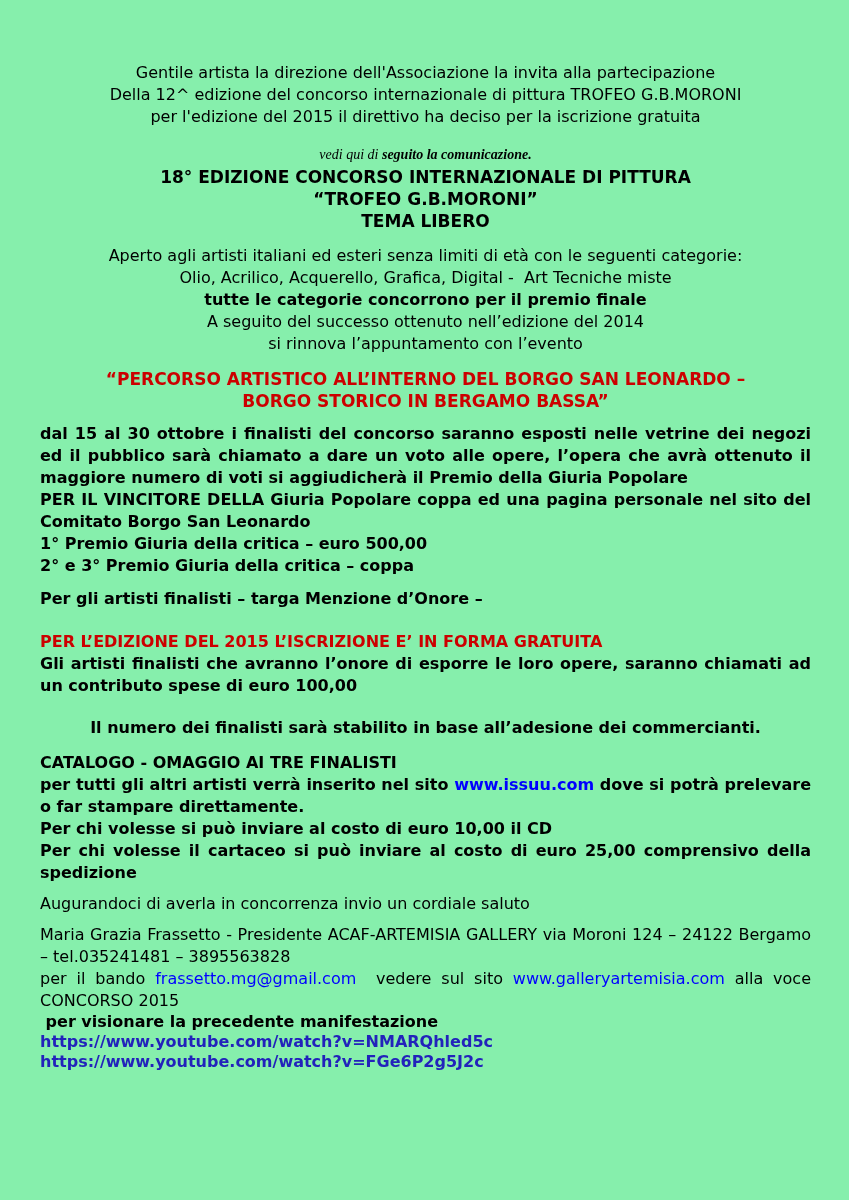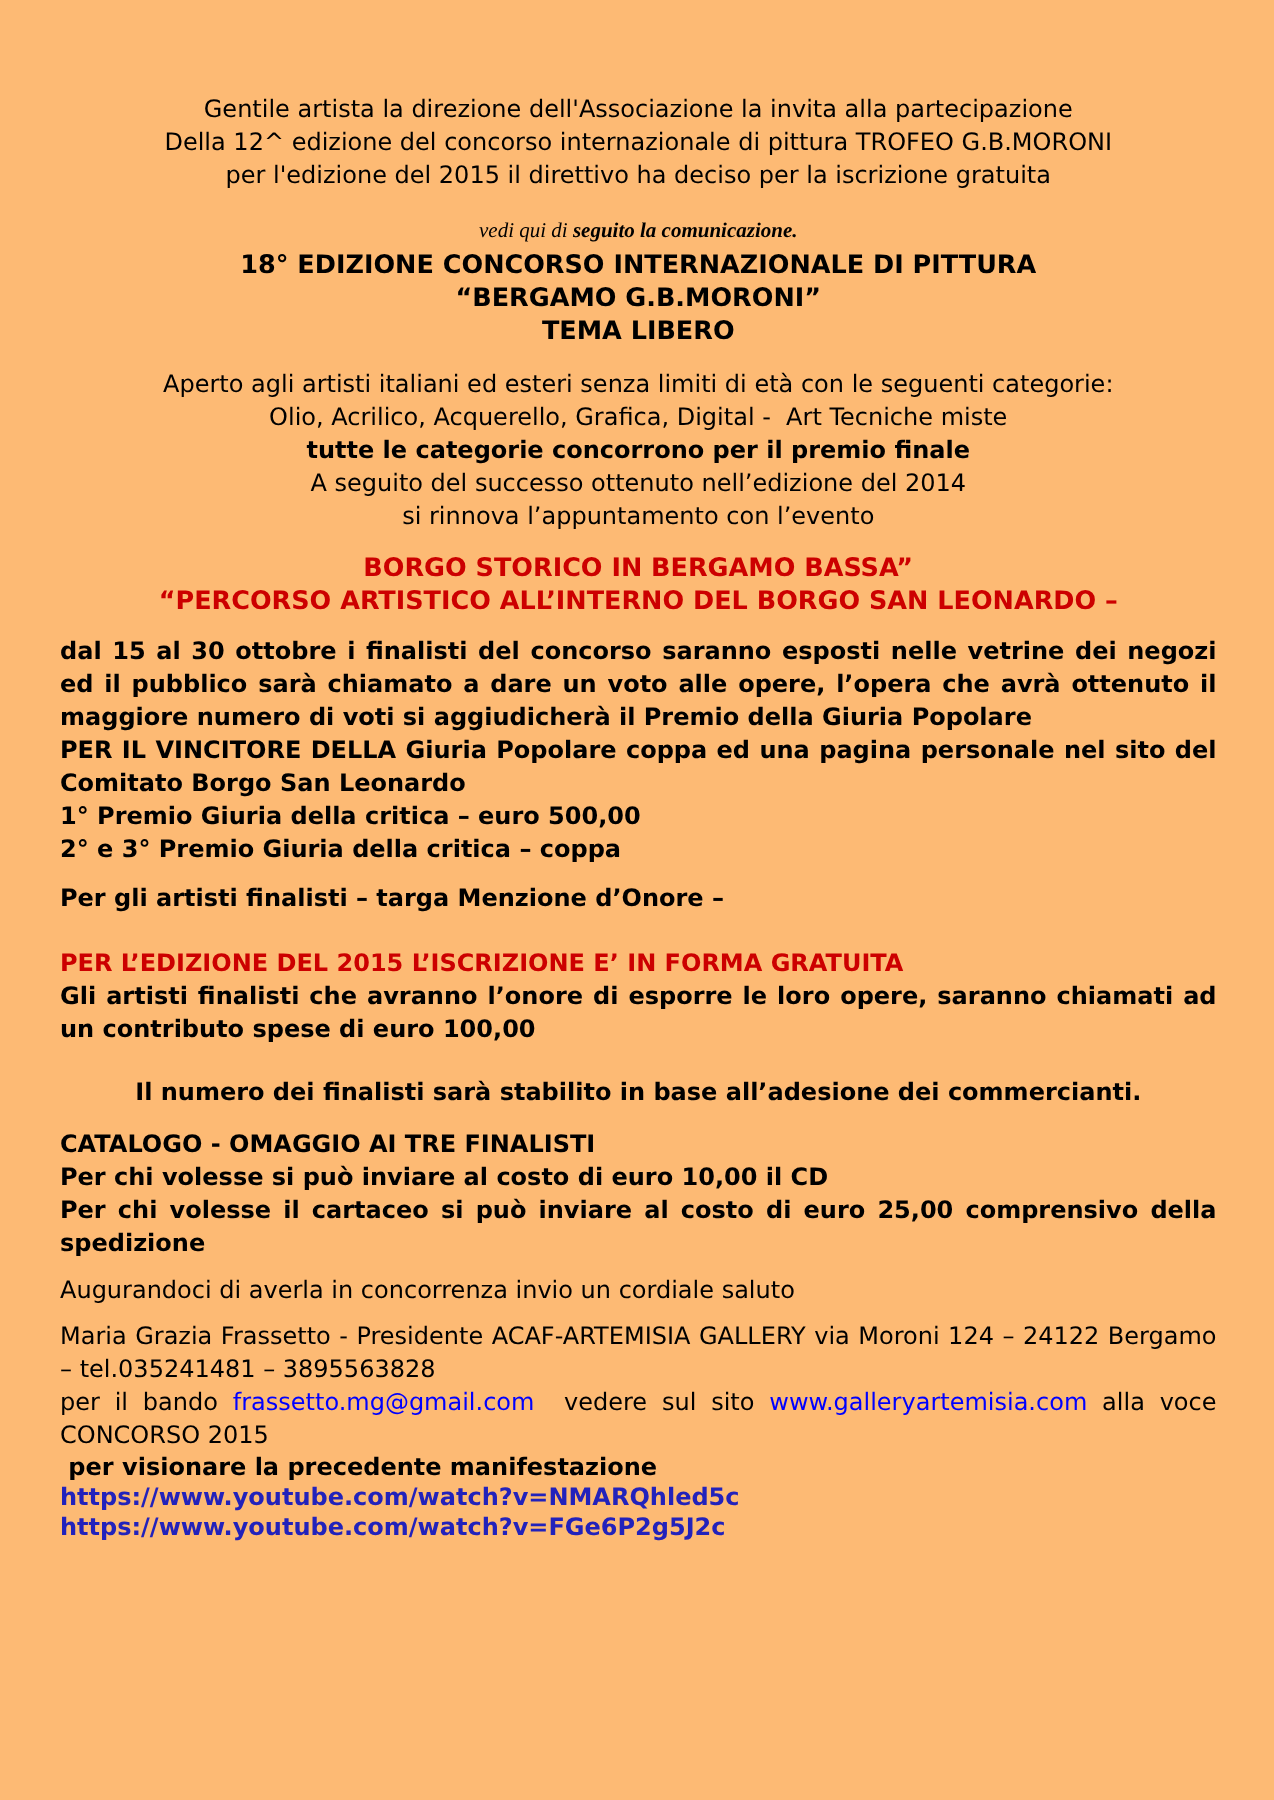--- a/index.html
+++ b/index.html
@@ -1,19 +1,19 @@
 <!DOCTYPE html>
 <html><head>
 <meta charset="utf-8">
 <style>
   html, body { margin: 0; padding: 0; background: #ffffff; }
   .page {
     width: 849px;
     height: 1200px;
-    background: #fdba74;
+    background: #86efac;
     box-sizing: border-box;
     padding: 62px 38px 0 40px;
     font-family: "DejaVu Sans", sans-serif;
     color: #000000;
     overflow: hidden;
   }
   p {
     margin: 0;
     font-size: 16px;
     line-height: 22px;
@@ -61,35 +61,35 @@
 
   <div class="sec-intro">
     <p class="center">Gentile artista la direzione dell'Associazione la invita alla partecipazione</p>
     <p class="center">Della 12^ edizione del concorso internazionale di pittura TROFEO G.B.MORONI</p>
     <p class="center">per l'edizione del 2015 il direttivo ha deciso per la iscrizione gratuita</p>
   </div>
 
   <div class="sec-note">
     <p class="center note"><span>vedi qui di </span><span class="bold">seguito la comunicazione.</span></p>
     <p class="center bold title">18° EDIZIONE CONCORSO INTERNAZIONALE DI PITTURA</p>
-    <p class="center bold title">“BERGAMO G.B.MORONI”</p>
+    <p class="center bold title">“TROFEO G.B.MORONI”</p>
     <p class="center bold title">TEMA LIBERO</p>
   </div>
 
   <div class="sec-categories">
     <p class="center">Aperto agli artisti italiani ed esteri senza limiti di età con le seguenti categorie:</p>
     <p class="center">Olio, Acrilico, Acquerello, Grafica, Digital -  Art Tecniche miste</p>
     <p class="center bold">tutte le categorie concorrono per il premio finale</p>
     <p class="center">A seguito del successo ottenuto nell’edizione del 2014</p>
     <p class="center">si rinnova l’appuntamento con l’evento</p>
   </div>
 
   <div class="sec-event">
+    <p class="center bold red event-title">“PERCORSO ARTISTICO ALL’INTERNO DEL BORGO SAN LEONARDO –</p>
     <p class="center bold red event-title">BORGO STORICO IN BERGAMO BASSA”</p>
-    <p class="center bold red event-title">“PERCORSO ARTISTICO ALL’INTERNO DEL BORGO SAN LEONARDO –</p>
   </div>
 
   <div class="sec-main">
     <p class="justify bold">dal 15 al 30 ottobre i finalisti del concorso saranno esposti nelle vetrine dei negozi ed il pubblico sarà chiamato a dare un voto alle opere, l’opera che avrà ottenuto il maggiore numero di voti si aggiudicherà il Premio della Giuria Popolare</p>
     <p class="justify bold">PER IL VINCITORE DELLA Giuria Popolare coppa ed una pagina personale nel sito del Comitato Borgo San Leonardo</p>
     <p class="bold">1° Premio Giuria della critica – euro 500,00</p>
     <p class="bold">2° e 3° Premio Giuria della critica – coppa</p>
   </div>
 
   <div class="sec-finalists">
@@ -100,20 +100,21 @@
     <p class="bold red">PER L’EDIZIONE DEL 2015 L’ISCRIZIONE E’ IN FORMA GRATUITA</p>
     <p class="justify bold">Gli artisti finalisti che avranno l’onore di esporre le loro opere, saranno chiamati ad un contributo spese di euro 100,00</p>
   </div>
 
   <div class="sec-numero">
     <p class="bold">Il numero dei finalisti sarà stabilito in base all’adesione dei commercianti.</p>
   </div>
 
   <div class="sec-catalog">
     <p class="bold">CATALOGO - OMAGGIO AI TRE FINALISTI</p>
+    <p class="justify bold"><span>per tutti gli altri artisti verrà inserito nel sito </span><a class="link">www.issuu.com</a><span> dove si potrà prelevare o far stampare direttamente.</span></p>
     <p class="bold">Per chi volesse si può inviare al costo di euro 10,00 il CD</p>
     <p class="justify bold">Per chi volesse il cartaceo si può inviare al costo di euro 25,00 comprensivo della spedizione</p>
   </div>
 
   <div class="sec-greeting">
     <p>Augurandoci di averla in concorrenza invio un cordiale saluto</p>
   </div>
 
   <div class="sec-signature">
     <p class="justify">Maria Grazia Frassetto - Presidente ACAF-ARTEMISIA GALLERY via Moroni 124 – 24122 Bergamo – tel.035241481 – 3895563828</p>

